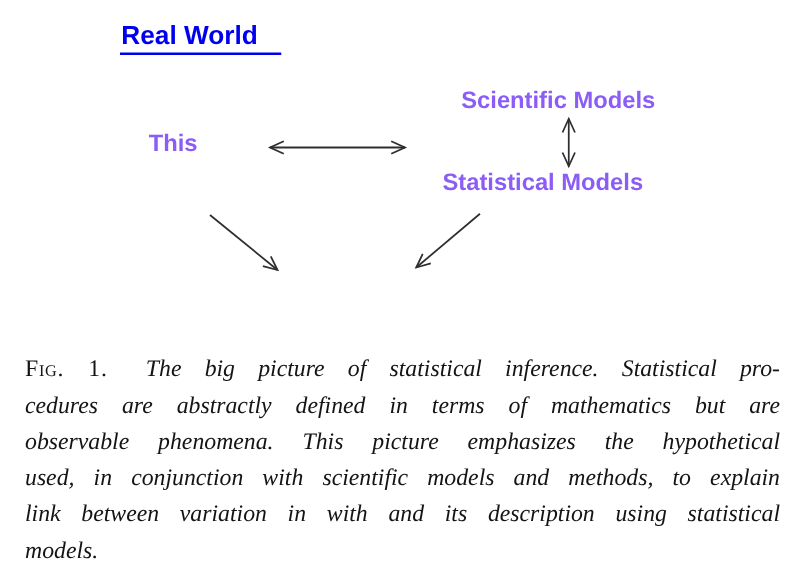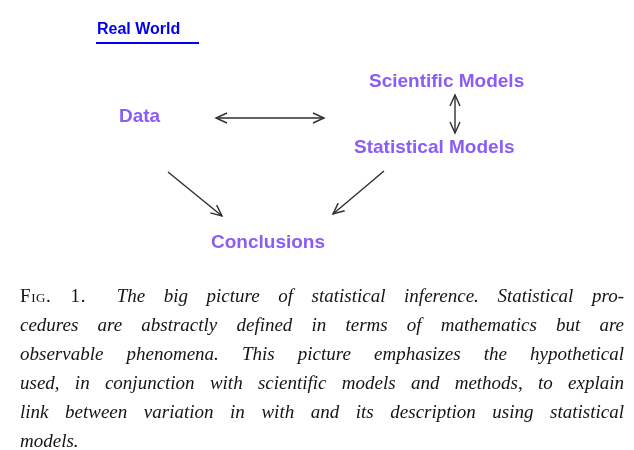--- a/index.html
+++ b/index.html
@@ -13,21 +13,21 @@
     height: 450px;
     background: #ffffff;
     overflow: hidden;
     font-family: "Liberation Sans", sans-serif;
   }
   
   .col-hdr {
     position: absolute;
     font-family: "Liberation Sans", sans-serif;
     font-weight: bold;
-    font-size: 16px;
+    font-size: 21px;
     line-height: 18px;
     color: var(--blue, #0000EE);
     border-bottom: 2px solid var(--blue, #0000EE);
     white-space: nowrap;
   }
   #hdr-real   { left: 96px;  top: 20px; padding: 0 19px 4px 1px; }
   #hdr-theo   { left: 355px; top: 20px; padding: 0 26px 4px 2px; }
 
   
   .node {
@@ -87,24 +87,23 @@
       <marker id="ah" markerUnits="userSpaceOnUse" markerWidth="16" markerHeight="14" viewBox="-13 -7 16 14" refX="0" refY="0" orient="auto-start-reverse">
         <path d="M-11,-5 L0,0 L-11,5" fill="none" stroke="#2e2e2e" stroke-width="1.4"></path>
       </marker>
     </defs>
     <line x1="216" y1="118" x2="324" y2="118" stroke="#2e2e2e" stroke-width="1.5" marker-start="url(#ah)" marker-end="url(#ah)"></line>
     <line x1="455" y1="95" x2="455" y2="133" stroke="#2e2e2e" stroke-width="1.4" marker-start="url(#ah)" marker-end="url(#ah)"></line>
     <line x1="168" y1="172" x2="222" y2="216" stroke="#2e2e2e" stroke-width="1.4" marker-end="url(#ah)"></line>
     <line x1="384" y1="171" x2="333" y2="214" stroke="#2e2e2e" stroke-width="1.4" marker-end="url(#ah)"></line>
   </svg>
 
-  <div class="node" id="node-data">Data</div>
+  <div class="node" id="node-data">This</div>
   <div class="node" id="node-scientific">Scientific Models</div>
   <div class="node" id="node-statistical">Statistical Models</div>
-  <div class="node" id="node-conclusions">Conclusions</div>
 
   <div id="caption">
     <div class="cap-line cap-just"><span class="figlab">Fig. 1.</span> <span class="ital">The big picture of statistical inference. Statistical pro-</span></div>
     <div class="cap-line cap-just ital">cedures are abstractly defined in terms of mathematics but are</div>
     <div class="cap-line cap-just ital">observable phenomena. This picture emphasizes the hypothetical</div>
     <div class="cap-line cap-just ital">used, in conjunction with scientific models and methods, to explain</div>
     <div class="cap-line cap-just ital">link between variation in with and its description using statistical</div>
     <div class="cap-line ital">models.</div>
   </div>
 

